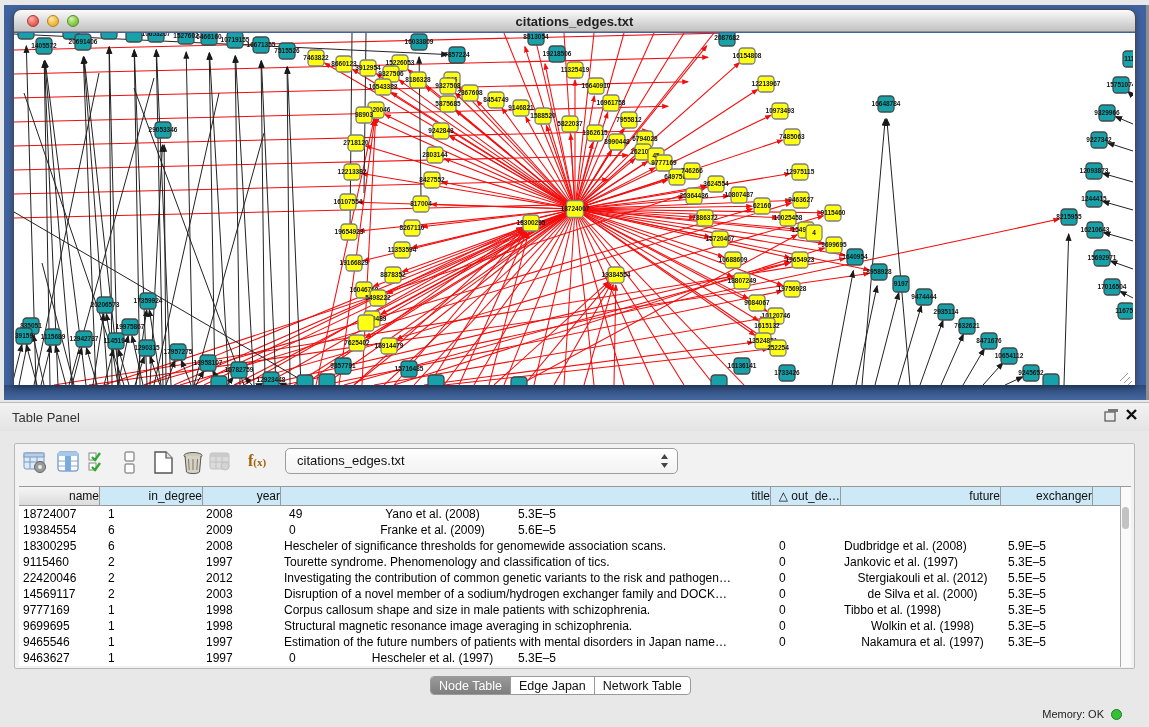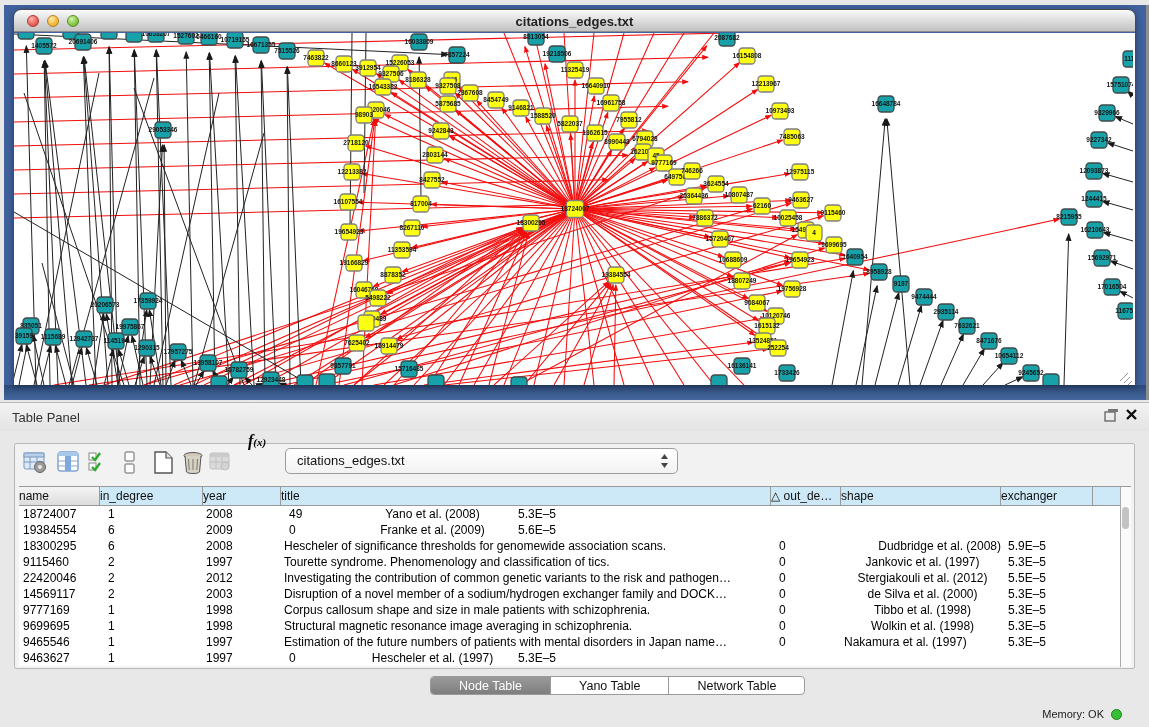--- a/index.html
+++ b/index.html
@@ -10,25 +10,25 @@
 .title{position:absolute;width:100%;text-align:center;top:4px;font-size:13px;color:#222;font-weight:bold}
 .tl{position:absolute;top:5px;width:12px;height:12px;border-radius:50%;}
 .canvas{position:absolute;left:0;top:23px;width:1121px;height:352px;background:#fff;overflow:hidden}
 .tph{position:absolute;left:0;top:402px;width:1149px;height:45px;background:linear-gradient(#f2f2f2,#dcdcdc);border-top:1px solid #bbb;border-bottom:1px solid #b2b2b2}
 .tph .t{position:absolute;left:12px;top:7px;font-size:13px;color:#333}
 .panelbg{position:absolute;left:0;top:431px;width:1149px;height:296px;background:#e8e8e8}
 .tbox{position:absolute;left:14px;top:443px;width:1121px;height:226px;background:#f2f2f2;border:1px solid #b8b8b8;border-radius:2px}
 .combo{position:absolute;left:285px;top:448px;width:393px;height:26px;background:linear-gradient(#fff,#f2f2f2);border:1px solid #9d9d9d;border-radius:5px;font-size:13px;color:#111;line-height:24px;padding-left:11px}
 .table{position:absolute;left:19px;top:486px;width:1112px;font-size:12px;color:#000}
 .hrow{display:flex;height:20px;background:#cde8f6;border-top:1px solid #999;border-bottom:1px solid #999}
-.hc{border-right:1px solid #999;text-align:left;line-height:19px;font-size:12px;color:#111}
+.hc{border-right:1px solid #999;text-align:right;line-height:19px;font-size:12px;color:#111}
 .drow{display:flex;height:16px;background:#fff}
 .dc{white-space:nowrap;overflow:hidden;line-height:16px}
 .tabs{position:absolute;top:676px;left:430px;height:19px;display:flex;font-size:12.5px;border:1px solid #9a9a9a;border-radius:4px;overflow:hidden;background:#fff}
-.tab{padding:0 28px;line-height:18px;color:#111;border-right:1px solid #9a9a9a}
+.tab{padding:0 8px;line-height:18px;color:#111;border-right:1px solid #9a9a9a}
 .mem{position:absolute;top:708px;right:45px;font-size:11px;color:#222}
 .dot{position:absolute;top:709px;right:27px;width:11px;height:11px;border-radius:50%;background:#35c135;border:1px solid #1d7d1d}
 .icon{position:absolute;top:451px}
 </style></head><body>
 <div class="desktop"></div>
 <div class="rgray"></div>
 <div class="botband"></div>
 <div class="win">
   <div class="titlebar">
     <div class="tl" style="left:13px;background:radial-gradient(circle at 35% 30%,#ffb3ad,#ec6e65 50%,#d33a30);border:1px solid #ad3a32"></div>
@@ -593,36 +593,36 @@
     <ellipse cx="11" cy="4.5" rx="9" ry="3" fill="#cfc9b8" stroke="#555"></ellipse>
     <path d="M3 5l1.5 16c2 2 11 2 13 0L19 5" fill="#d8d2c2" stroke="#555"></path>
     <path d="M6.5 8l.7 11M11 8v11M15.5 8l-.7 11" stroke="#777"></path>
   </svg>
 <svg class="icon" style="left:209px" width="22" height="21" opacity="0.55">
     <rect x="1" y="2" width="19" height="16" rx="2" fill="#c9c9c9" stroke="#999"></rect>
     <rect x="1" y="2" width="19" height="4" fill="#aaa"></rect>
     <path d="M7 6v12M13 6v12M1 11h19" stroke="#999"></path>
     <circle cx="16" cy="15" r="4" fill="#bbb" stroke="#999"></circle>
   </svg>
-<div style="position:absolute;left:248px;top:432px;font-size:16px;font-style:italic;font-weight:bold;color:#000000;font-family:'Liberation Serif',serif">f<span style="font-size:11px">(x)</span></div>
+<div style="position:absolute;left:248px;top:452px;font-size:16px;font-weight:bold;color:#a16207;font-family:'Liberation Serif',serif">f<span style="font-size:11px">(x)</span></div>
 
 <div class="combo">citations_edges.txt
  <svg style="position:absolute;right:8px;top:5px" width="9" height="15">
       <path d="M4.5 0L8 5H1z" fill="#444"></path>
       <path d="M4.5 14L1 9H8z" fill="#444"></path>
     </svg>
 </div>
 <div class="table">
 <div class="hrow">
 <div class="hc" style="width:81px;background:linear-gradient(#f5f5f5,#dcdcdc)">name</div>
 <div class="hc" style="width:103px">in_degree</div>
 <div class="hc" style="width:78px">year</div>
 <div class="hc" style="width:490px">title</div>
 <div class="hc" style="width:70px">△ out_de…</div>
-<div class="hc" style="width:160px">shape</div>
+<div class="hc" style="width:160px">future</div>
 <div class="hc" style="width:92px">exchanger</div>
 <div class="hc" style="width:27px;border-right:none;background:#cde8f6"></div>
 </div>
 <div class="drow">
 <div class="dc" style="width:81px;padding-left:4px">18724007</div>
 <div class="dc" style="width:103px;padding-left:8px">1</div>
 <div class="dc" style="width:78px;padding-left:3px">2008</div>
 <div class="dc" style="width:70px;padding-left:8px">49</div>
 <div class="dc" style="width:160px;padding-left:3px;text-align:center">Yano et al. (2008)</div>
 <div class="dc" style="width:92px;padding-left:3px;padding-left:7px">5.3E–5</div>
@@ -636,31 +636,31 @@
 <div class="dc" style="width:160px;padding-left:3px;text-align:center">Franke et al. (2009)</div>
 <div class="dc" style="width:92px;padding-left:3px;padding-left:7px">5.6E–5</div>
 <div class="dc" style="width:27px"></div>
 </div>
 <div class="drow">
 <div class="dc" style="width:81px;padding-left:4px">18300295</div>
 <div class="dc" style="width:103px;padding-left:8px">6</div>
 <div class="dc" style="width:78px;padding-left:3px">2008</div>
 <div class="dc" style="width:490px;padding-left:3px">Hescheler of significance thresholds for genomewide association scans.</div>
 <div class="dc" style="width:70px;padding-left:8px">0</div>
-<div class="dc" style="width:160px;padding-left:3px;text-align:right">Dudbridge et al. (2008)</div>
+<div class="dc" style="width:160px;padding-left:3px;text-align:left">Dudbridge et al. (2008)</div>
 <div class="dc" style="width:92px;padding-left:3px;padding-left:7px">5.9E–5</div>
 <div class="dc" style="width:27px"></div>
 </div>
 <div class="drow">
 <div class="dc" style="width:81px;padding-left:4px">9115460</div>
 <div class="dc" style="width:103px;padding-left:8px">2</div>
 <div class="dc" style="width:78px;padding-left:3px">1997</div>
 <div class="dc" style="width:490px;padding-left:3px">Tourette syndrome. Phenomenology and classification of tics.</div>
 <div class="dc" style="width:70px;padding-left:8px">0</div>
-<div class="dc" style="width:160px;padding-left:3px;text-align:center">Jankovic et al. (1997)</div>
+<div class="dc" style="width:160px;padding-left:3px;text-align:left">Jankovic et al. (1997)</div>
 <div class="dc" style="width:92px;padding-left:3px;padding-left:7px">5.3E–5</div>
 <div class="dc" style="width:27px"></div>
 </div>
 <div class="drow">
 <div class="dc" style="width:81px;padding-left:4px">22420046</div>
 <div class="dc" style="width:103px;padding-left:8px">2</div>
 <div class="dc" style="width:78px;padding-left:3px">2012</div>
 <div class="dc" style="width:490px;padding-left:3px">Investigating the contribution of common genetic variants to the risk and pathogen…</div>
 <div class="dc" style="width:70px;padding-left:8px">0</div>
 <div class="dc" style="width:160px;padding-left:3px;text-align:center">Stergiakouli et al. (2012)</div>
@@ -676,55 +676,55 @@
 <div class="dc" style="width:160px;padding-left:3px;text-align:center">de Silva et al. (2000)</div>
 <div class="dc" style="width:92px;padding-left:3px;padding-left:7px">5.3E–5</div>
 <div class="dc" style="width:27px"></div>
 </div>
 <div class="drow">
 <div class="dc" style="width:81px;padding-left:4px">9777169</div>
 <div class="dc" style="width:103px;padding-left:8px">1</div>
 <div class="dc" style="width:78px;padding-left:3px">1998</div>
 <div class="dc" style="width:490px;padding-left:3px">Corpus callosum shape and size in male patients with schizophrenia.</div>
 <div class="dc" style="width:70px;padding-left:8px">0</div>
-<div class="dc" style="width:160px;padding-left:3px;text-align:center">Tibbo et al. (1998)</div>
+<div class="dc" style="width:160px;padding-left:3px;">Tibbo et al. (1998)</div>
 <div class="dc" style="width:92px;padding-left:3px;padding-left:7px">5.3E–5</div>
 <div class="dc" style="width:27px"></div>
 </div>
 <div class="drow">
 <div class="dc" style="width:81px;padding-left:4px">9699695</div>
 <div class="dc" style="width:103px;padding-left:8px">1</div>
 <div class="dc" style="width:78px;padding-left:3px">1998</div>
 <div class="dc" style="width:490px;padding-left:3px">Structural magnetic resonance image averaging in schizophrenia.</div>
 <div class="dc" style="width:70px;padding-left:8px">0</div>
 <div class="dc" style="width:160px;padding-left:3px;text-align:center">Wolkin et al. (1998)</div>
 <div class="dc" style="width:92px;padding-left:3px;padding-left:7px">5.3E–5</div>
 <div class="dc" style="width:27px"></div>
 </div>
 <div class="drow">
 <div class="dc" style="width:81px;padding-left:4px">9465546</div>
 <div class="dc" style="width:103px;padding-left:8px">1</div>
 <div class="dc" style="width:78px;padding-left:3px">1997</div>
 <div class="dc" style="width:490px;padding-left:3px">Estimation of the future numbers of patients with mental disorders in Japan name…</div>
 <div class="dc" style="width:70px;padding-left:8px">0</div>
-<div class="dc" style="width:160px;padding-left:3px;">Nakamura et al. (1997)</div>
+<div class="dc" style="width:160px;padding-left:3px;text-align:center">Nakamura et al. (1997)</div>
 <div class="dc" style="width:92px;padding-left:3px;padding-left:7px">5.3E–5</div>
 <div class="dc" style="width:27px"></div>
 </div>
 <div class="drow">
 <div class="dc" style="width:81px;padding-left:4px">9463627</div>
 <div class="dc" style="width:103px;padding-left:8px">1</div>
 <div class="dc" style="width:78px;padding-left:3px">1997</div>
 <div class="dc" style="width:70px;padding-left:8px">0</div>
 <div class="dc" style="width:160px;padding-left:3px;text-align:center">Hescheler et al. (1997)</div>
 <div class="dc" style="width:92px;padding-left:3px;padding-left:7px">5.3E–5</div>
 <div class="dc" style="width:27px"></div>
 </div>
 </div>
 <div class="tabs">
   <div class="tab" style="background:linear-gradient(#9a9a9a,#7e7e7e);color:#fff">Node Table</div>
-  <div class="tab">Yano Table</div>
+  <div class="tab">Edge Japan</div>
   <div class="tab" style="border-right:none">Network Table</div>
 </div>
 <div style="position:absolute;left:1120px;top:487px;width:11px;height:180px;background:#fafafa;border-left:1px solid #aaa"></div>
 <div style="position:absolute;left:1122px;top:507px;width:7px;height:22px;background:#c3c3c3;border-radius:4px"></div>
 <div class="mem">Memory: OK</div>
 <div class="dot"></div>
 
 </body></html>

